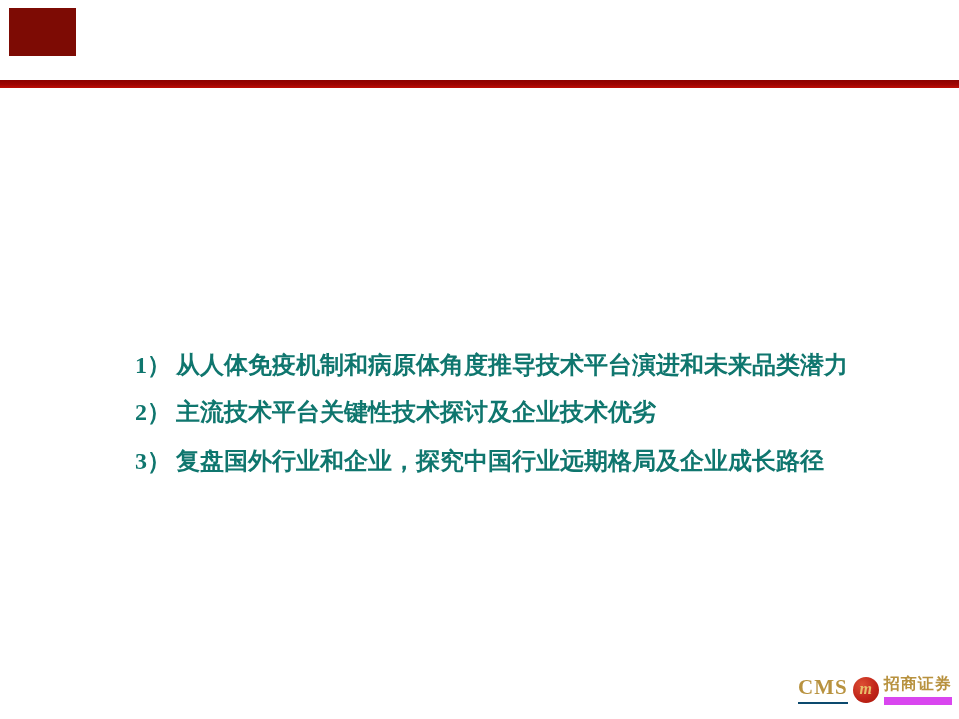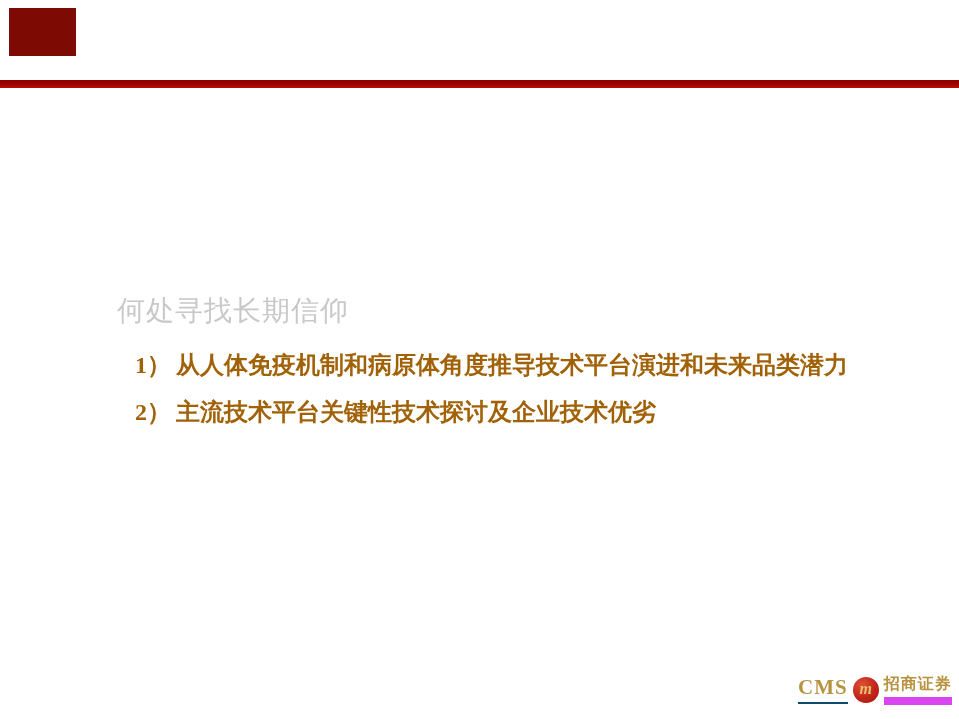--- a/index.html
+++ b/index.html
@@ -61,21 +61,21 @@
     top: 297px;
     color: #c8c8c8;
     font-size: 28px;
     font-weight: 400;
     line-height: 1;
     letter-spacing: 1px;
   }
   .item {
     position: absolute;
     left: 135px;
-    color: #a16207;
+    color: #0f766e;
     font-family: "Liberation Serif", "DejaVu Serif", serif;
     font-size: 24px;
     font-weight: 700;
     line-height: 1.05;
     white-space: nowrap;
   }
   .item .num { margin-right: 5px; }
   .item-1 { top: 353px; }
   .item-2 { top: 400px; }
   .item-3 { top: 449px; }
@@ -131,30 +131,32 @@
 </head>
 <body>
 
 <div class="slide">
 
   <div class="corner-rect"></div>
 
   <div class="top-rule"></div>
 
 
-  <div class="heading">何处寻找长期信仰</div>
 
   <div class="item item-1">
     <span class="num">1）</span><span class="txt">从人体免疫机制和病原体角度推导技术平台演进和未来品类潜力</span>
   </div>
 
   <div class="item item-2">
     <span class="num">2）</span><span class="txt">主流技术平台关键性技术探讨及企业技术优劣</span>
   </div>
 
+  <div class="item item-3">
+    <span class="num">3）</span><span class="txt">复盘国外行业和企业，探究中国行业远期格局及企业成长路径</span>
+  </div>
 
   <div class="logo">
     <span class="logo-cms">CMS</span>
     <span class="logo-mark">
       <span class="logo-m">m</span>
     </span>
     <span class="logo-name">招商证券</span>
   </div>
 
 </div>

